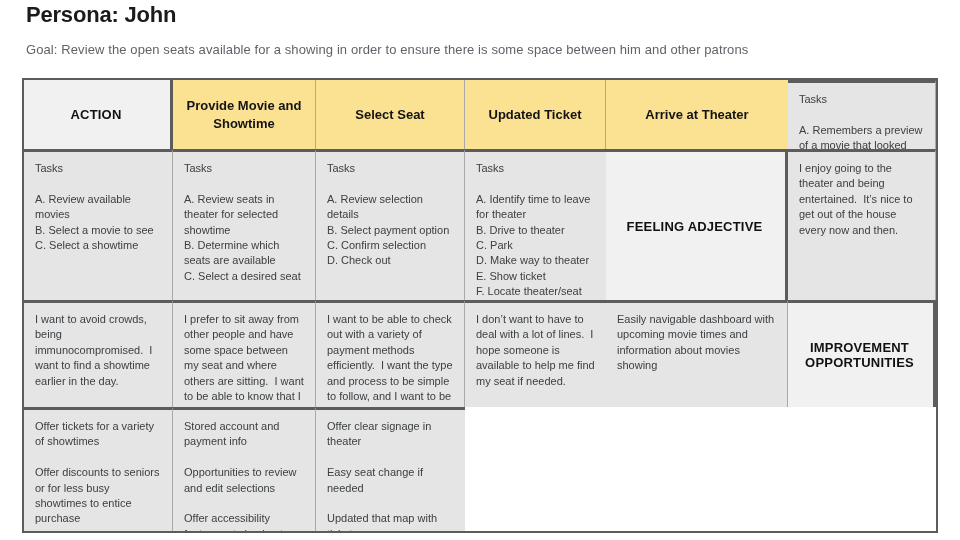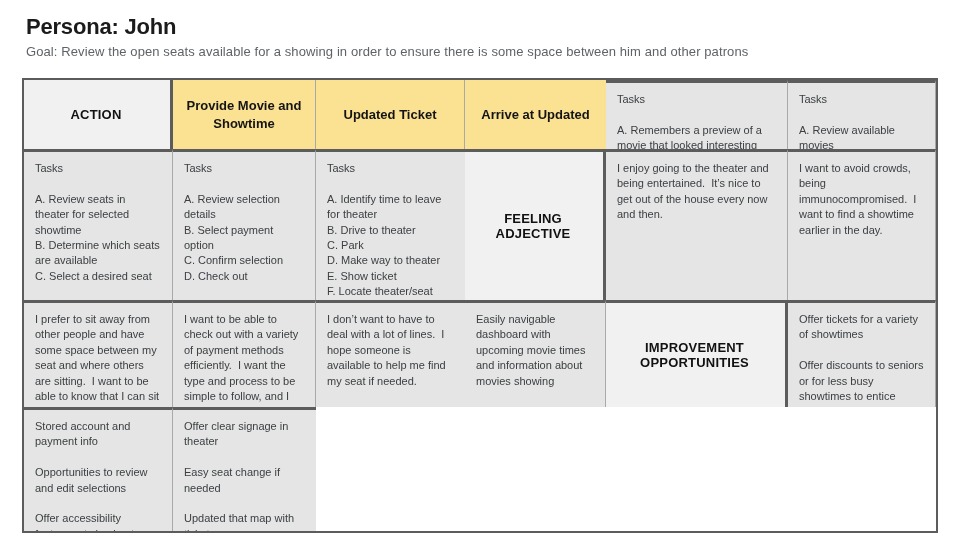--- a/index.html
+++ b/index.html
@@ -4,29 +4,29 @@
 <style>
   * { margin: 0; padding: 0; box-sizing: border-box; }
   html, body { width: 960px; height: 540px; }
   body {
     font-family: "Liberation Sans", "DejaVu Sans", sans-serif;
     background: #ffffff;
     color: #202124;
     position: relative;
     overflow: hidden;
   }
-  .page-header { position: absolute; left: 26px; top: 14px; width: 910px; }
+  .page-header { position: absolute; left: 26px; top: 2px; width: 910px; }
   .page-title {
     font-size: 22px;
     font-weight: 700;
     color: #1b1b1b;
     letter-spacing: -0.2px;
   }
   .page-goal {
-    margin-top: 4px;
+    margin-top: 14px;
     font-size: 13px;
     color: #5f6368;
     letter-spacing: 0.1px;
   }
   .journey-table {
     position: absolute;
     left: 22px; top: 78px;
     width: 916px; height: 455px;
     display: grid;
     grid-template-columns: 149px 143px 149px 141px 182px 148px;
@@ -79,22 +79,23 @@
 
 <div class="page-header">
   <div class="page-title">Persona: John</div>
   <div class="page-goal">Goal: Review the open seats available for a showing in order to ensure there is some space between him and other patrons</div>
 </div>
 
 <div class="journey-table">
 
   <div class="cell label-col corner">ACTION</div>
   <div class="cell col-header">Provide Movie and Showtime</div>
+  <div class="cell col-header">Select Seat</div>
   <div class="cell col-header">Updated Ticket</div>
-  <div class="cell col-header last-col">Arrive at Updated</div>
+  <div class="cell col-header last-col">Arrive at Theater</div>
 
   <div class="cell row-sep body-cell">Tasks
 
 A. Remembers a preview of a movie that looked interesting
 B. Opens app
 C. Finds what is playing that day</div>
   <div class="cell row-sep body-cell">Tasks
 
 A. Review available movies
 B. Select a movie to see

